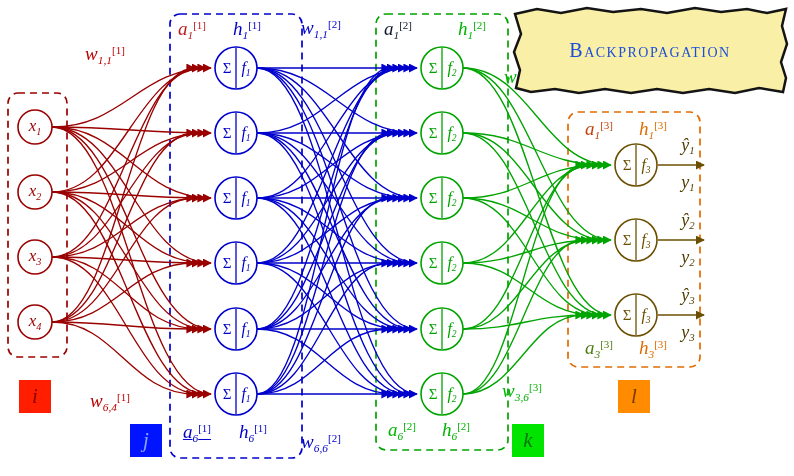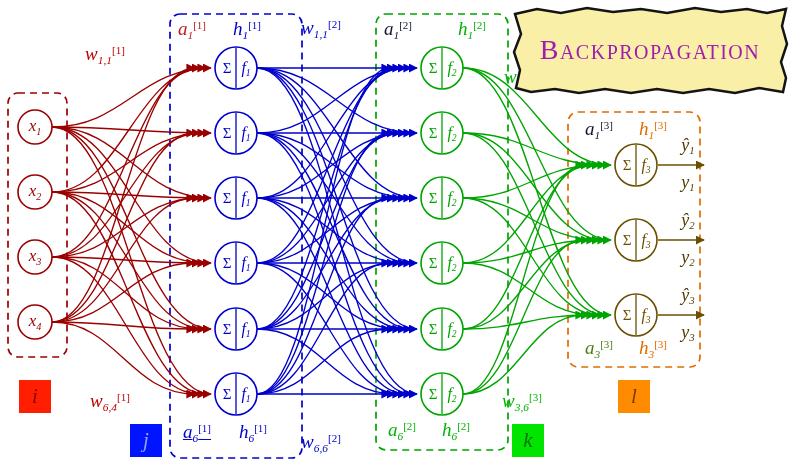--- a/index.html
+++ b/index.html
@@ -10,22 +10,22 @@
   .lbl{position:absolute;transform:translate(-50%,-50%);white-space:nowrap;
        font:italic 19px "Liberation Serif",serif;line-height:1;}
   .lbl.upright{font-style:normal;}
   .lbl sub{font-size:0.60em;vertical-align:-0.32em;font-style:italic;}
   .lbl sup{font-size:0.58em;vertical-align:0.55em;font-style:normal;}
   .tag{position:absolute;width:32px;height:33px;z-index:1;display:flex;align-items:center;
        justify-content:center;font:italic 21px "Liberation Serif",serif;}
   .titlebox{position:absolute;left:509px;top:4px;width:282px;height:92px;z-index:2;}
   .titlebox svg{position:absolute;left:0;top:0;}
   .title-text{position:absolute;inset:0;display:flex;align-items:center;justify-content:center;
-       font-family:"Liberation Serif",serif;font-variant:small-caps;font-size:28px;
-       letter-spacing:1.5px;color:#a21caf;}
+       font-family:"Liberation Serif",serif;font-variant:small-caps;font-size:20px;
+       letter-spacing:1.5px;color:#1d4ed8;}
 </style>
 </head>
 <body>
 
 <div class="stage">
   <svg id="net" width="794" height="476">
       <defs>
         <marker id="arr-r" viewBox="0 0 10 10" refX="9" refY="5" markerWidth="9" markerHeight="9" markerUnits="userSpaceOnUse" orient="auto">
           <path d="M0,0 L10,5 L0,10 z" fill="#9a0000"></path>
         </marker>
@@ -166,22 +166,22 @@
       <div class="lbl" style="left: 247px; top: 30px; color: rgb(0, 0, 205); font-size: 19px;">h<sub>1</sub><sup>[1]</sup></div>
       <div class="lbl" style="left: 321px; top: 29px; color: rgb(0, 0, 205); font-size: 19px;">w<sub>1,1</sub><sup>[2]</sup></div>
       <div class="lbl" style="left: 197px; top: 433px; color: rgb(0, 0, 205); font-size: 19px; text-decoration: underline;">a<sub>6</sub><sup>[1]</sup></div>
       <div class="lbl" style="left: 253px; top: 433px; color: rgb(0, 0, 205); font-size: 19px;">h<sub>6</sub><sup>[1]</sup></div>
       <div class="lbl" style="left: 321px; top: 443px; color: rgb(0, 0, 205); font-size: 19px;">w<sub>6,6</sub><sup>[2]</sup></div>
       <div class="lbl" style="left: 398px; top: 30px; color: #0f172a; font-size: 19px;">a<sub>1</sub><sup>[2]</sup></div>
       <div class="lbl" style="left: 452px; top: 30px; color: rgb(0, 180, 0); font-size: 19px; margin-left: 20px;">h<sub>1</sub><sup>[2]</sup></div>
       <div class="lbl" style="left: 524px; top: 78px; color: rgb(0, 180, 0); font-size: 19px;">w<sub>1,1</sub><sup>[3]</sup></div>
       <div class="lbl" style="left: 402px; top: 431px; color: rgb(0, 180, 0); font-size: 19px;">a<sub>6</sub><sup>[2]</sup></div>
       <div class="lbl" style="left: 456px; top: 431px; color: rgb(0, 180, 0); font-size: 19px;">h<sub>6</sub><sup>[2]</sup></div>
-      <div class="lbl" style="left: 522px; top: 392px; color: rgb(0, 180, 0); font-size: 19px; margin-top: 10px;">w<sub>3,6</sub><sup>[3]</sup></div>
-      <div class="lbl" style="left: 599px; top: 130px; color: #0f172a; font-size: 19px;">a<sub>1</sub><sup>[3]</sup></div>
+      <div class="lbl" style="left: 522px; top: 392px; color: rgb(0, 180, 0); font-size: 19px;">w<sub>3,6</sub><sup>[3]</sup></div>
+      <div class="lbl" style="left: 599px; top: 130px; color: #c2410c; font-size: 19px;">a<sub>1</sub><sup>[3]</sup></div>
       <div class="lbl" style="left: 653px; top: 130px; color: rgb(224, 108, 0); font-size: 19px;">h<sub>1</sub><sup>[3]</sup></div>
       <div class="lbl" style="left: 599px; top: 349px; color: #4d7c0f; font-size: 19px;">a<sub>3</sub><sup>[3]</sup></div>
       <div class="lbl" style="left: 653px; top: 349px; color: rgb(224, 108, 0); font-size: 19px;">h<sub>3</sub><sup>[3]</sup></div>
       <div class="lbl" style="left: 35px; top: 127px; color: rgb(154, 0, 0); font-size: 17px;">x<sub>1</sub></div>
       <div class="lbl" style="left: 35px; top: 192px; color: rgb(154, 0, 0); font-size: 17px;">x<sub>2</sub></div>
       <div class="lbl" style="left: 35px; top: 257px; color: rgb(154, 0, 0); font-size: 17px;">x<sub>3</sub></div>
       <div class="lbl" style="left: 35px; top: 322px; color: rgb(154, 0, 0); font-size: 17px;">x<sub>4</sub></div>
       <div class="lbl upright" style="left: 227px; top: 68px; color: rgb(0, 0, 205); font-size: 15px;">Σ</div>
       <div class="lbl" style="left: 246px; top: 69px; color: rgb(0, 0, 205); font-size: 16px;">f<sub>1</sub></div>
       <div class="lbl upright" style="left: 227px; top: 133px; color: rgb(0, 0, 205); font-size: 15px;">Σ</div>

